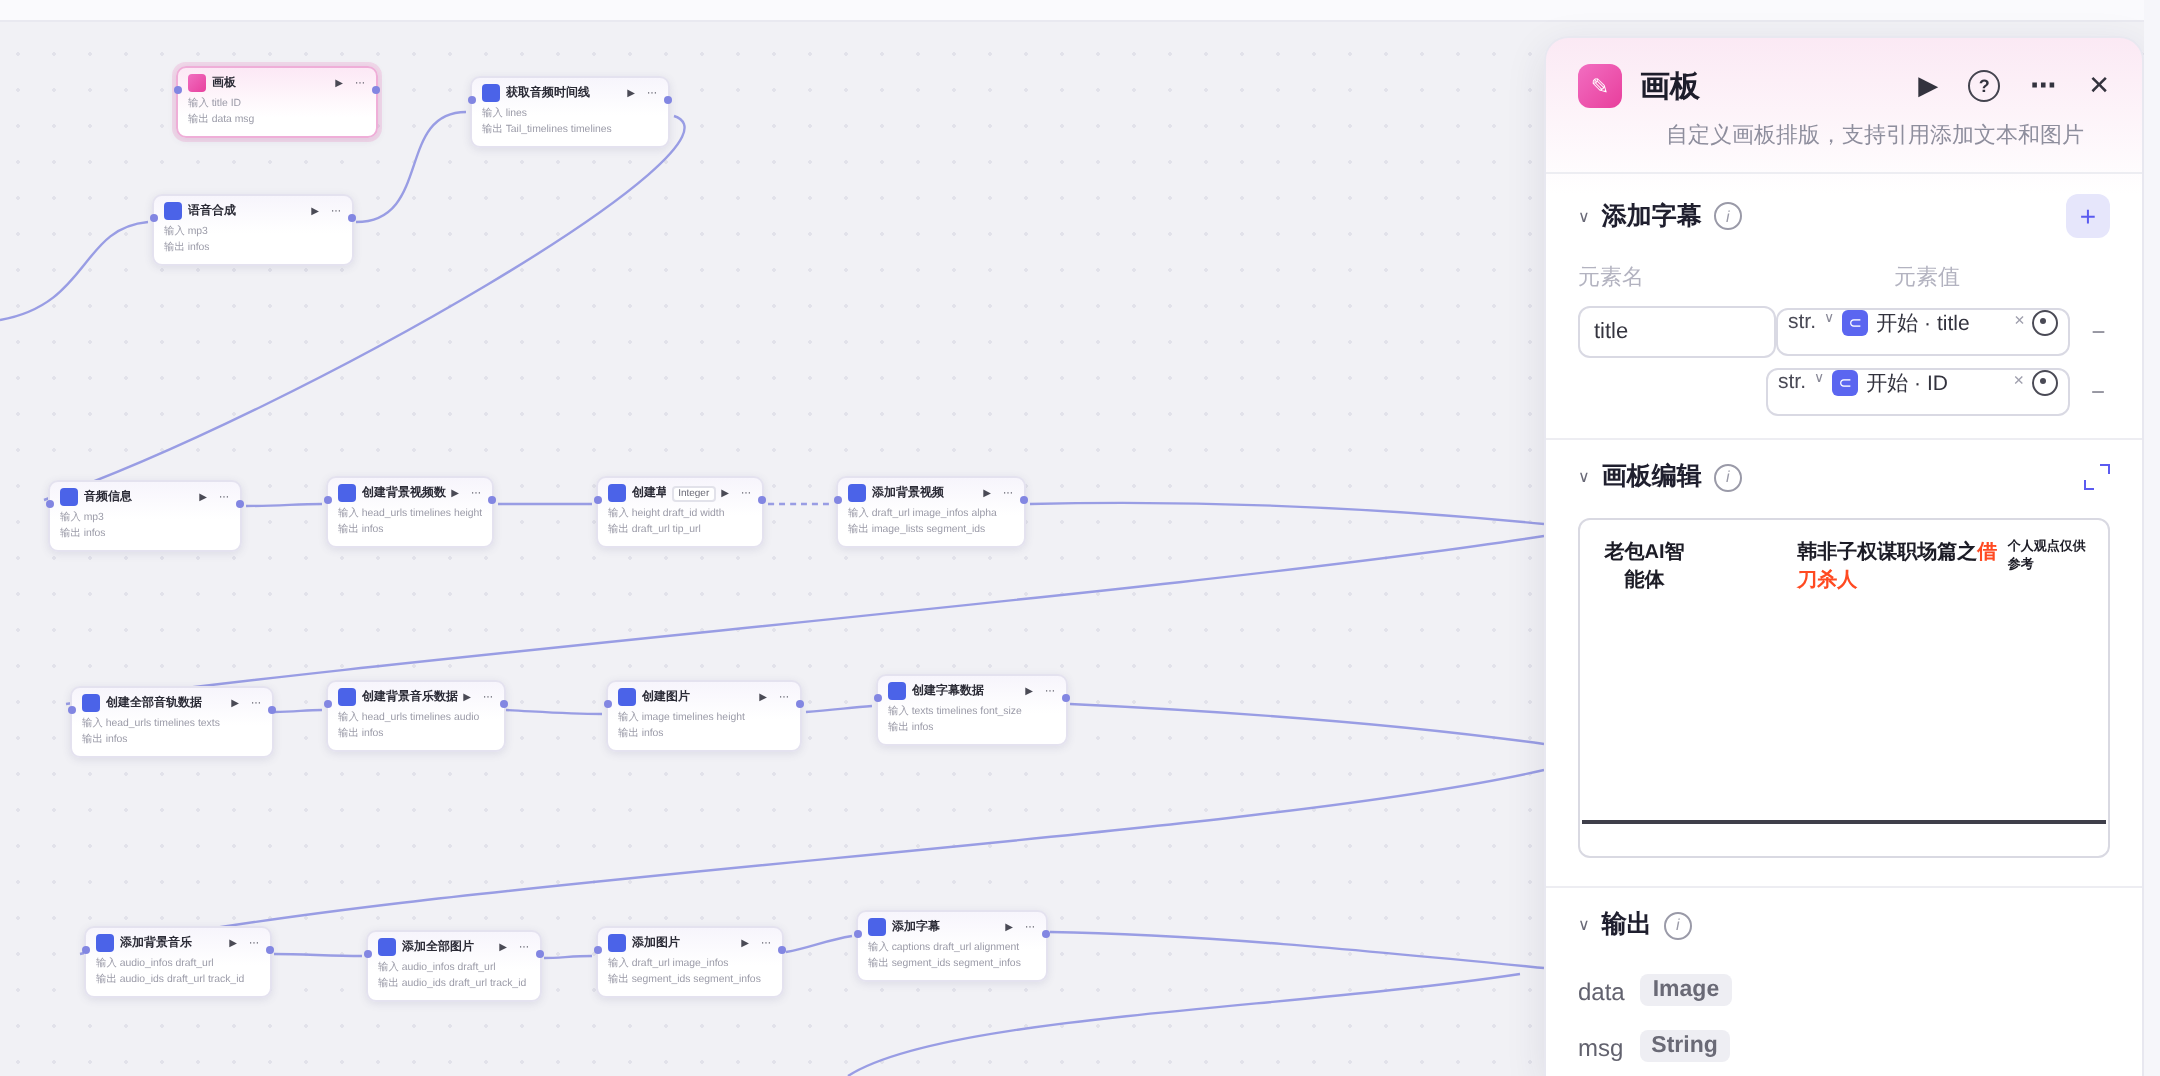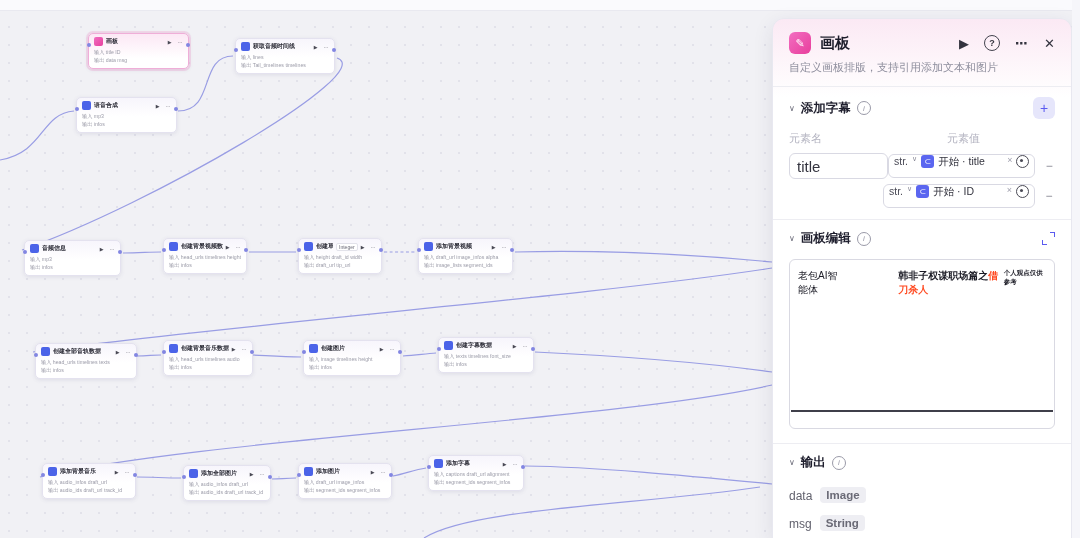--- a/index.html
+++ b/index.html
@@ -39,50 +39,50 @@
     box-shadow:0 6px 20px rgba(40,40,80,.10);box-sizing:border-box;overflow:hidden;}
   .p-head{display:flex;align-items:center;gap:9px;padding:13px 16px 6px;}
   .p-icon{width:22px;height:22px;border-radius:6px;background:linear-gradient(135deg,#f26ec1,#e83e9c);
     color:#fff;font-size:11px;display:grid;place-items:center;flex:none;}
   .p-title{font-size:15px;font-weight:700;color:#1d1d2b;}
   .p-acts{margin-left:auto;display:flex;align-items:center;gap:15px;color:#33333e;}
   .a-run{font-size:13px;}
   .a-help{width:14px;height:14px;border:1.3px solid #44444f;border-radius:50%;font-size:9px;font-weight:700;display:grid;place-items:center;}
   .a-more{font-size:13px;font-weight:700;letter-spacing:1px;}
   .a-close{font-size:13px;font-weight:600;}
-  .p-sub{padding:0 16px 11px;font-size:11px;color:#8e8e9d;}
+  .p-sub{padding:0 16px 11px;font-size:11px;color:#8e8e9d;margin-left:44px;}
   .pdiv{border:none;border-top:1px solid #ededf2;margin:0;}
   .sec{padding:10px 16px 4px;}
   .s-head{display:flex;align-items:center;gap:6px;}
   .s-chev{font-size:8px;color:#6a6a78;}
   .s-title{font-size:12.5px;font-weight:700;color:#1f1f2e;}
   .s-info{width:12px;height:12px;border:1px solid #9a9aa8;border-radius:50%;color:#9a9aa8;font-size:8px;display:grid;place-items:center;font-style:italic;}
   .s-plus{margin-left:auto;width:22px;height:22px;border-radius:6px;background:#e6e6fb;color:#5b5bf0;
     font-size:14px;display:grid;place-items:center;}
   .cols{display:flex;padding:8px 16px 2px;font-size:11px;color:#b3b3c0;}
   .cols .c1{width:158px;}
   .f-row{display:flex;align-items:center;margin:5px 16px;}
   .f-name{width:83px;height:24px;border:1px solid #d9d9e3;border-radius:6px;padding:0 7px;
-    font-size:15px;color:#34343f;background:#fff;font-family:inherit;}
+    font-size:11px;color:#34343f;background:#fff;font-family:inherit;}
   .vg{margin-left:auto;display:flex;align-items:flex-start;height:24px;border:1px solid #d9d9e3;border-radius:6px;
     padding:0 5px;gap:4px;background:#fff;width:152px;box-sizing:border-box;}
   .vt{font-size:10.5px;color:#4a4a56;}
   .vchev{font-size:7px;color:#8a8a98;}
   .vicon{width:13px;height:13px;border-radius:3px;background:#5b66f0;color:#fff;font-size:8px;display:grid;place-items:center;flex:none;}
   .vref{font-size:10.5px;color:#33333e;white-space:nowrap;overflow:hidden;flex:1;}
   .vx{color:#a0a0ae;font-size:9px;flex:none;}
   .vtarget{width:11px;height:11px;border:1.2px solid #4a4a55;border-radius:50%;position:relative;flex:none;}
   .vtarget::after{content:"";position:absolute;left:3px;top:3px;width:3px;height:3px;border-radius:50%;background:#4a4a55;}
   .f-minus{margin-left:8px;color:#8a8a96;font-size:12px;width:12px;text-align:center;}
   .expand{width:13px;height:13px;position:relative;margin-left:auto;}
   .expand::before{content:"";position:absolute;top:0;right:0;width:4px;height:4px;border-top:1.6px solid #5b5bf0;border-right:1.6px solid #5b5bf0;}
   .expand::after{content:"";position:absolute;bottom:0;left:0;width:4px;height:4px;border-bottom:1.6px solid #5b5bf0;border-left:1.6px solid #5b5bf0;}
   .pv{margin:8px 16px 14px;border:1px solid #d9d9e2;border-radius:6px;height:168px;position:relative;background:#fff;overflow:hidden;}
   .pv-row{display:flex;align-items:flex-start;padding:9px 8px 0;}
-  .pv-left{font-weight:400;font-size:10px;color:#1c1c26;}
+  .pv-left{font-weight:700;font-size:10px;color:#1c1c26;text-align:center;}
   .pv-center{margin-left:52px;font-weight:700;font-size:10px;color:#1c1c26;}
   .pv-hl{color:#ff4a21;}
   .pv-right{margin-left:auto;font-size:6.5px;color:#1c1c26;font-weight:700;}
   .pv-rule{position:absolute;left:1px;right:1px;bottom:16px;height:2px;background:#3f3f4a;}
   .out-row{display:flex;align-items:flex-end;gap:8px;margin:12px 16px;font-size:12px;color:#62626e;}
   .chip{background:#eeeef3;border-radius:4px;padding:2px 6px;font-size:11.5px;color:#6a6a76;font-weight:bold;}
 </style>
 </head>
 <body>
 

